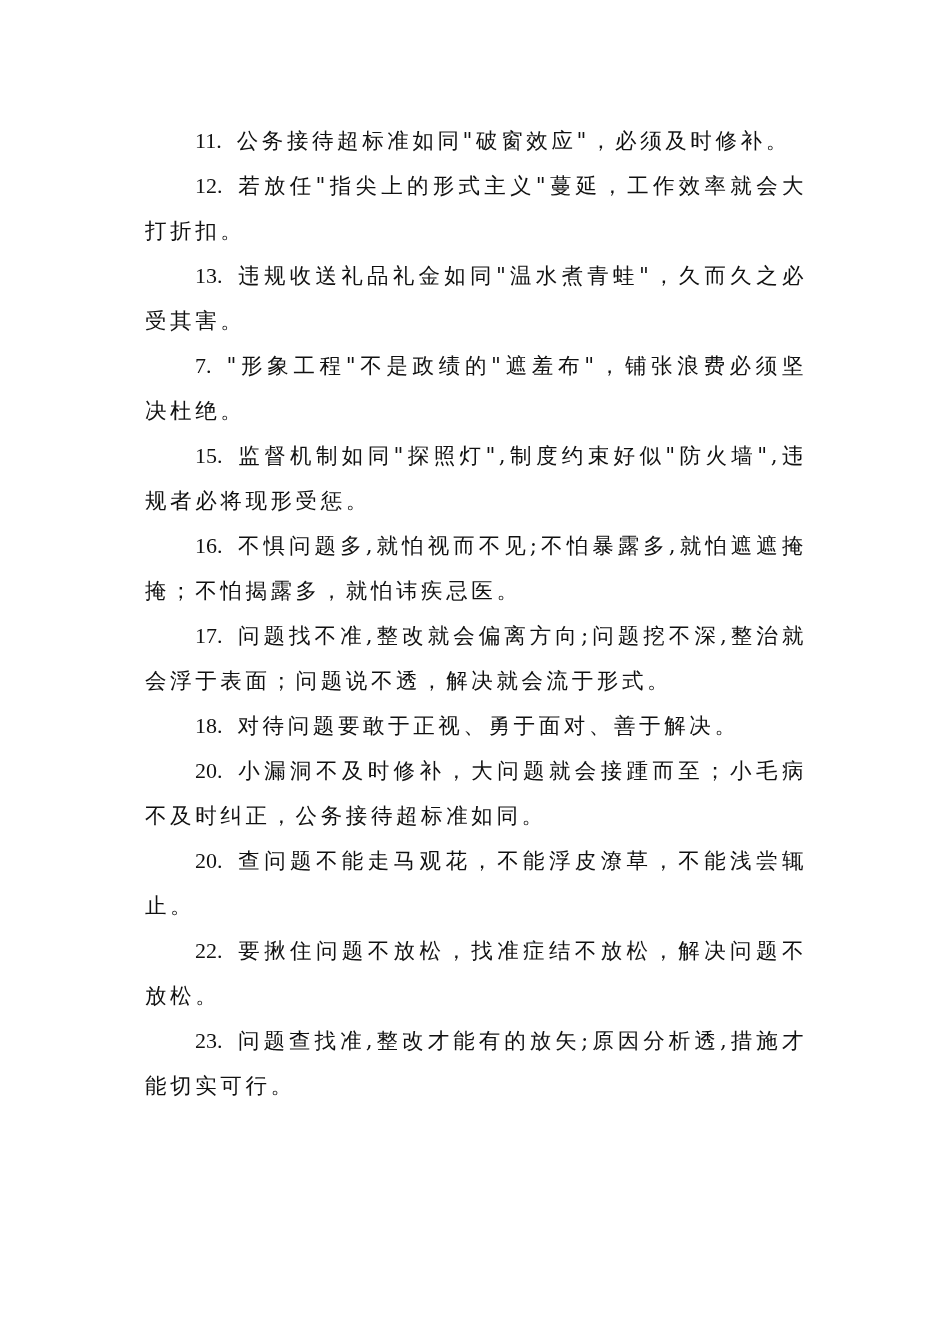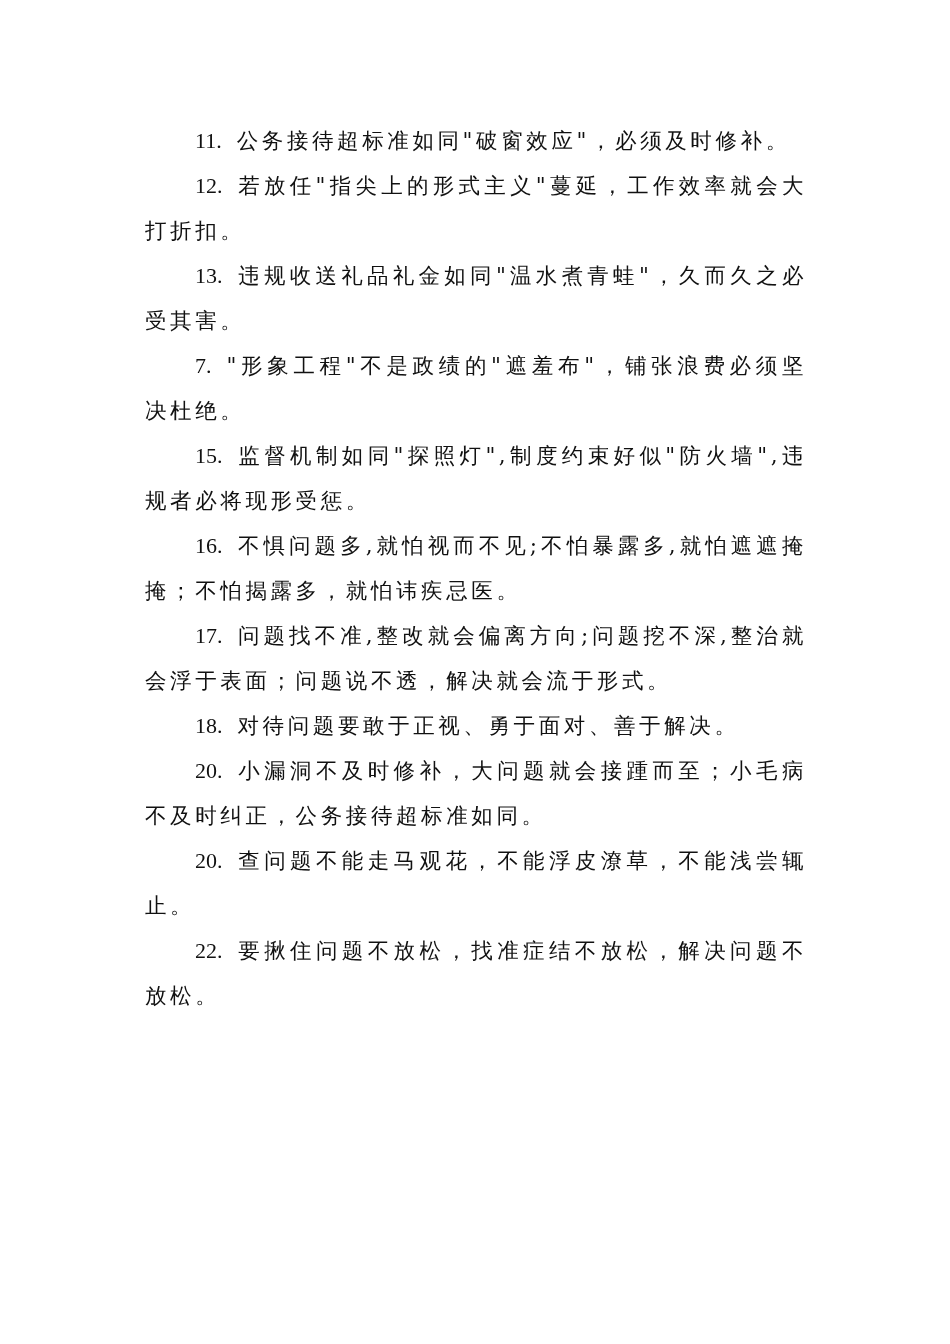--- a/index.html
+++ b/index.html
@@ -46,13 +46,14 @@
   <p class="para"><span class="num">12.</span><span>若放任"指尖上的形式主义"蔓延，工作效率就会大打折扣。</span></p>
   <p class="para"><span class="num">13.</span><span>违规收送礼品礼金如同"温水煮青蛙"，久而久之必受其害。</span></p>
   <p class="para"><span class="num">7.</span><span>"形象工程"不是政绩的"遮羞布"，铺张浪费必须坚决杜绝。</span></p>
   <p class="para"><span class="num">15.</span><span>监督机制如同"探照灯",制度约束好似"防火墙",违规者必将现形受惩。</span></p>
   <p class="para"><span class="num">16.</span><span>不惧问题多,就怕视而不见;不怕暴露多,就怕遮遮掩掩；不怕揭露多，就怕讳疾忌医。</span></p>
   <p class="para"><span class="num">17.</span><span>问题找不准,整改就会偏离方向;问题挖不深,整治就会浮于表面；问题说不透，解决就会流于形式。</span></p>
   <p class="para"><span class="num">18.</span><span>对待问题要敢于正视、勇于面对、善于解决。</span></p>
   <p class="para"><span class="num">20.</span><span>小漏洞不及时修补，大问题就会接踵而至；小毛病不及时纠正，公务接待超标准如同。</span></p>
   <p class="para"><span class="num">20.</span><span>查问题不能走马观花，不能浮皮潦草，不能浅尝辄止。</span></p>
   <p class="para"><span class="num">22.</span><span>要揪住问题不放松，找准症结不放松，解决问题不放松。</span></p>
+  <p class="para"><span class="num">23.</span><span>问题查找准,整改才能有的放矢;原因分析透,措施才能切实可行。</span></p>
 </div>
 
 </body></html>

